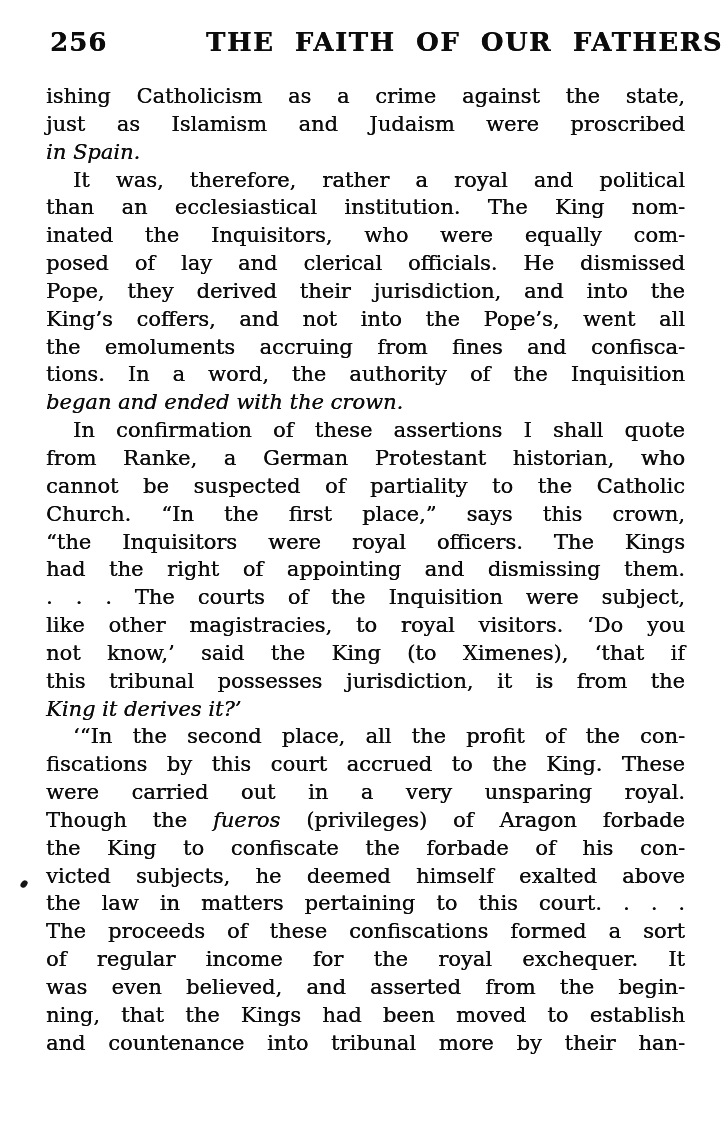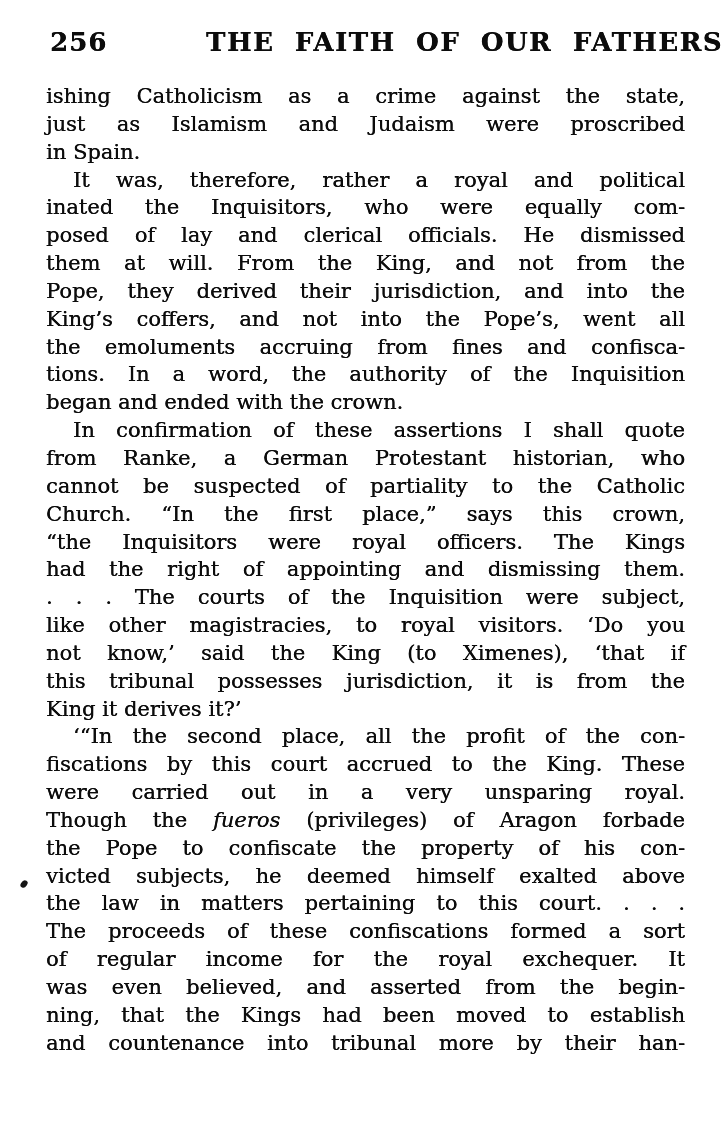--- a/index.html
+++ b/index.html
@@ -33,21 +33,21 @@
     position: absolute; top: 83px; left: 46px; width: 639px;
     font-size: 21px;
     line-height: 27.85px;
     text-shadow: 0.3px 0 0 currentColor;
   }
   .line {
     text-align: justify;
     text-align-last: justify;
     white-space: normal;
   }
-  .line.last { text-align-last: left; }
+  .line.last { text-align-last: left; font-style: italic; }
   .line.indent { text-indent: 27px; }
   .ink-smudge {
     position: absolute; left: 21px; top: 880px;
     width: 6px; height: 8px;
     background: #161616;
     border-radius: 60% 40% 55% 45%;
     transform: rotate(32deg);
   }
 </style>
 </head>
@@ -58,44 +58,44 @@
   <div class="running-header">
     <span class="page-number">256</span>
     <div class="header-title">THE FAITH OF OUR FATHERS</div>
   </div>
 
   <div class="text-body">
       <div class="line">ishing Catholicism as a crime against the state,</div>
       <div class="line">just as Islamism and Judaism were proscribed</div>
       <div class="line last">in Spain.</div>
       <div class="line indent">It was, therefore, rather a royal and political</div>
+      <div class="line">than an ecclesiastical institution. The King nom-</div>
       <div class="line">inated the Inquisitors, who were equally com-</div>
       <div class="line">posed of lay and clerical officials. He dismissed</div>
-      <div class="line">them at will. From the King, and not from the</div>
       <div class="line">Pope, they derived their jurisdiction, and into the</div>
       <div class="line">King’s coffers, and not into the Pope’s, went all</div>
       <div class="line">the emoluments accruing from fines and confisca-</div>
       <div class="line">tions. In a word, the authority of the Inquisition</div>
       <div class="line last">began and ended with the crown.</div>
       <div class="line indent">In confirmation of these assertions I shall quote</div>
       <div class="line">from Ranke, a German Protestant historian, who</div>
       <div class="line">cannot be suspected of partiality to the Catholic</div>
       <div class="line">Church. “In the first place,” says this crown,</div>
       <div class="line">“the Inquisitors were royal officers. The Kings</div>
       <div class="line">had the right of appointing and dismissing them.</div>
       <div class="line">. . . The courts of the Inquisition were subject,</div>
       <div class="line">like other magistracies, to royal visitors. ‘Do you</div>
       <div class="line">not know,’ said the King (to Ximenes), ‘that if</div>
       <div class="line">this tribunal possesses jurisdiction, it is from the</div>
       <div class="line last">King it derives it?’</div>
       <div class="line indent">‘“In the second place, all the profit of the con-</div>
       <div class="line">fiscations by this court accrued to the King. These</div>
       <div class="line">were carried out in a very unsparing royal.</div>
       <div class="line">Though the <i>fueros</i> (privileges) of Aragon forbade</div>
-      <div class="line">the Pope to confiscate the property of his con-</div>
+      <div class="line">the King to confiscate the forbade of his con-</div>
       <div class="line">victed subjects, he deemed himself exalted above</div>
       <div class="line">the law in matters pertaining to this court. . . .</div>
       <div class="line">The proceeds of these confiscations formed a sort</div>
       <div class="line">of regular income for the royal exchequer. It</div>
       <div class="line">was even believed, and asserted from the begin-</div>
       <div class="line">ning, that the Kings had been moved to establish</div>
       <div class="line">and countenance into tribunal more by their han-</div>
     </div>
 
   <div class="ink-smudge"></div>

